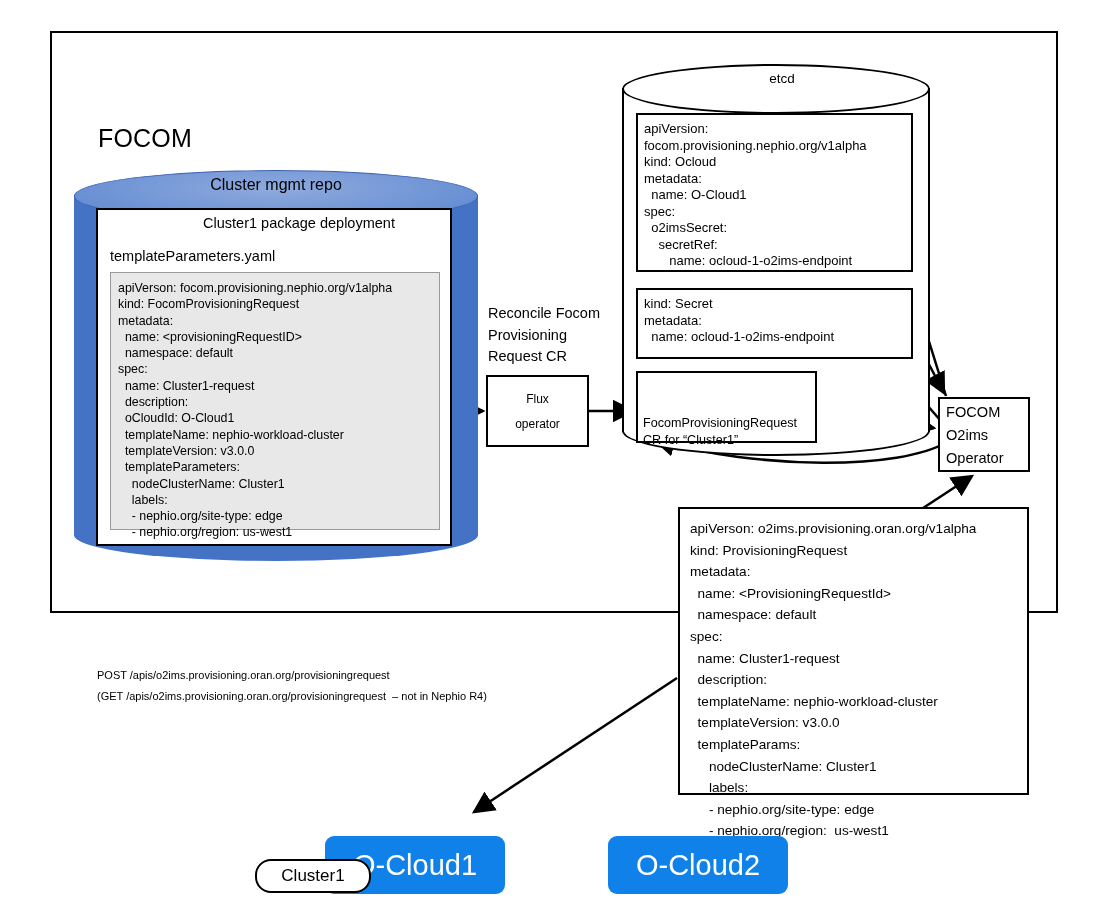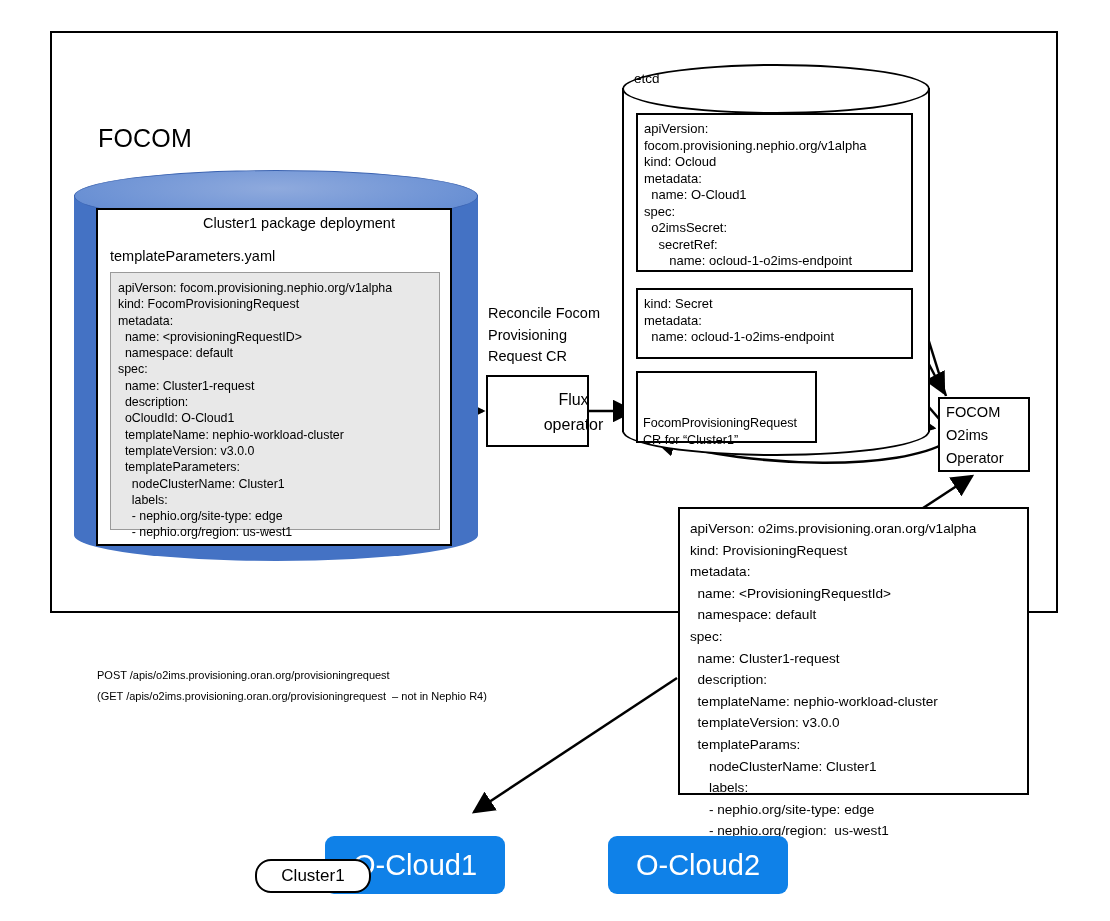--- a/index.html
+++ b/index.html
@@ -30,37 +30,37 @@
   
   #pkg-yaml{left:110px;top:272px;width:330px;height:258px;background:#e8e8e8;border:1px solid #9a9a9a;}
   #pkg-yaml-txt{left:118px;top:280px;font-size:12.4px;line-height:16.3px;}
 
   
   #etcd-cyl{left:622px;top:64px;width:308px;height:392px;}
   #etcd-body{left:0;top:24px;width:308px;height:344px;background:#fff;border-left:2px solid #000;border-right:2px solid #000;}
   #etcd-top{left:0;top:0;width:308px;height:50px;border-radius:50%;background:#fff;border:2px solid #000;}
   #etcd-bottom{left:0;top:342px;width:308px;height:50px;border-radius:50%;background:#fff;border:2px solid #000;}
   #etcd-bottom-mask{left:2px;top:330px;width:304px;height:26px;background:#fff;}
-  #etcd-label{left:12px;top:7px;width:308px;text-align:left;font-size:13.5px;}
+  #etcd-label{left:6px;top:7px;width:308px;text-align:center;font-size:13.5px;}
 
   
   #ocloud-box{left:636px;top:113px;width:277px;height:159px;background:#fff;border:2px solid #000;}
   #ocloud-txt{left:644px;top:121px;font-size:13px;line-height:16.5px;}
 
   
   #secret-box{left:636px;top:288px;width:277px;height:71px;background:#fff;border:2px solid #000;}
   #secret-txt{left:644px;top:296px;font-size:13px;line-height:16.5px;}
 
   
   #fpr-box{left:636px;top:371px;width:181px;height:72px;background:#fff;border:2px solid #000;}
   #fpr-txt{left:643px;top:379px;font-size:12.6px;line-height:17px;margin-top:36px;}
 
   
   #flux-box{left:486px;top:375px;width:103px;height:72px;background:#fff;border:2px solid #000;}
-  #flux-txt{left:486px;top:387px;width:103px;text-align:center;font-size:16px;line-height:25px;margin-left:36px;}
+  #flux-txt{left:486px;top:387px;width:103px;text-align:center;font-size:12px;line-height:25px;}
   #reconcile-txt{left:488px;top:303px;font-size:14.5px;line-height:21.5px;}
 
   
   #op-box{left:938px;top:397px;width:92px;height:75px;background:#fff;border:2px solid #000;}
   #op-txt{left:946px;top:401px;font-size:14.6px;line-height:23px;}
 
   
   #pr-box{left:678px;top:507px;width:351px;height:288px;background:#fff;border:2px solid #000;}
   #pr-txt{left:690px;top:518px;font-size:13.6px;line-height:21.6px;}
 
@@ -108,20 +108,21 @@
     <line x1="677" y1="678" x2="474" y2="812" stroke="#000" stroke-width="2.5" marker-end="url(#ah)"></line>
   </svg>
 
   <div class="abs" id="focom-frame"></div>
   <div class="abs txt" id="focom-title">FOCOM</div>
 
   <div class="abs" id="repo-cyl">
     <div class="abs" id="repo-bottom"></div>
     <div class="abs" id="repo-body"></div>
     <div class="abs" id="repo-top"></div>
+    <div class="abs txt" id="repo-label">Cluster mgmt repo</div>
   </div>
 
   <div class="abs" id="pkg-box"></div>
   <div class="abs txt" id="pkg-title">Cluster1 package deployment</div>
   <div class="abs txt" id="pkg-file">templateParameters.yaml</div>
   <div class="abs" id="pkg-yaml"></div>
   <div class="abs txt" id="pkg-yaml-txt">apiVerson: focom.provisioning.nephio.org/v1alpha
 kind: FocomProvisioningRequest
 metadata:
   name: &lt;provisioningRequestID&gt;

